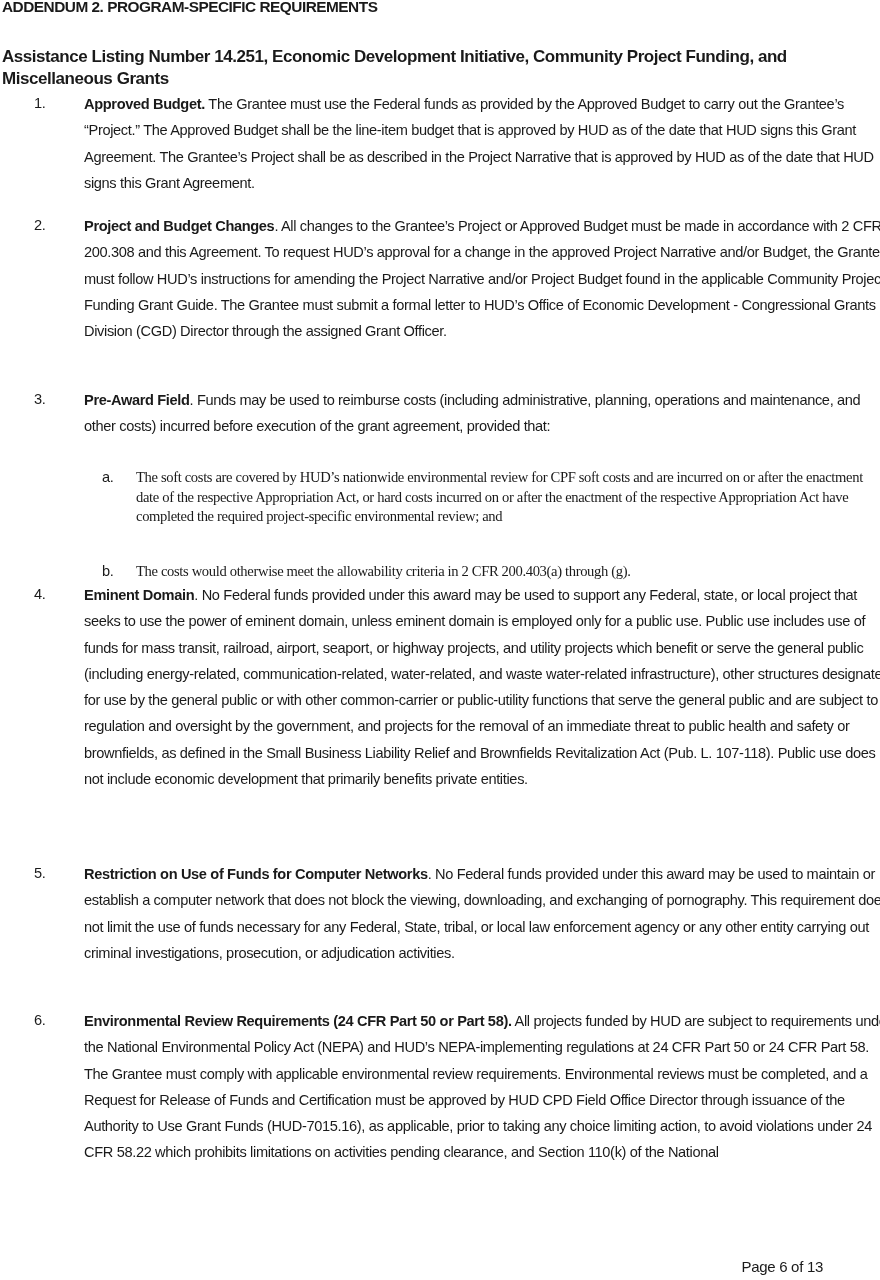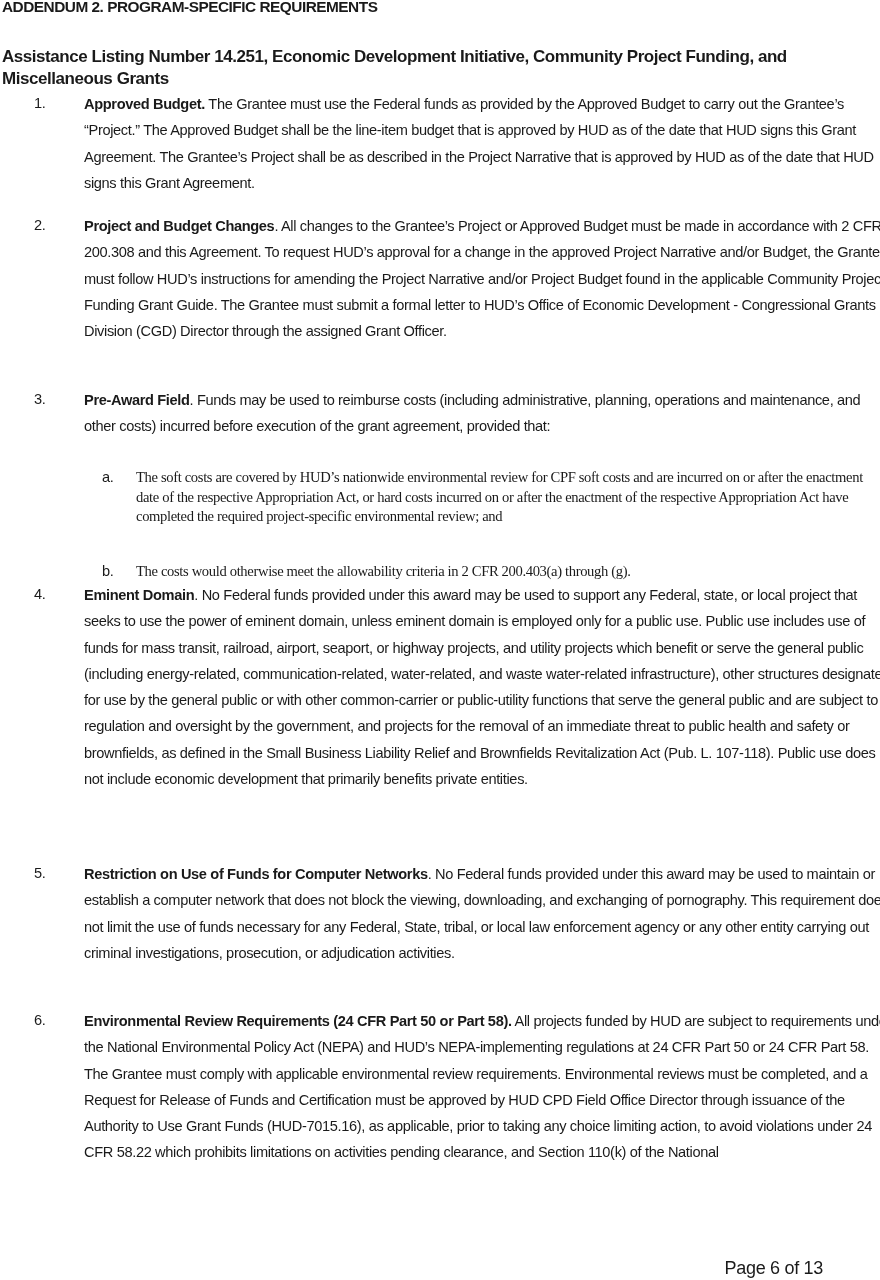--- a/index.html
+++ b/index.html
@@ -20,21 +20,21 @@
     .item { position: absolute; left: 0; width: 880px; }
     .num { position: absolute; left: 34px; top: 0; }
     .body {
       position: absolute; left: 64px; width: 810px; line-height: 26.3px; margin-left: 20px;
     }
     .body b { font-weight: bold; }
     .sub { position: absolute; left: 0; width: 880px; }
     .sub .letter { position: absolute; left: 102px; top: 0; }
     .sub .text { position: absolute; left: 136px; width: 742px; line-height: 19.5px; font-family: Liberation Serif, serif; }
     .footer {
-      position: absolute; right: 2px; top: 1258px; font-size: 18px; letter-spacing: -0.3px;
+      position: absolute; right: 2px; top: 1258px; font-size: 15px; letter-spacing: -0.3px;
     }
   </style>
 </head>
 <body>
 
 <div class="page">
 
   <div class="heading">ADDENDUM 2. PROGRAM-SPECIFIC REQUIREMENTS</div>
   <div class="subheading">Assistance Listing Number 14.251, Economic Development Initiative, Community Project Funding, and Miscellaneous Grants</div>
 

